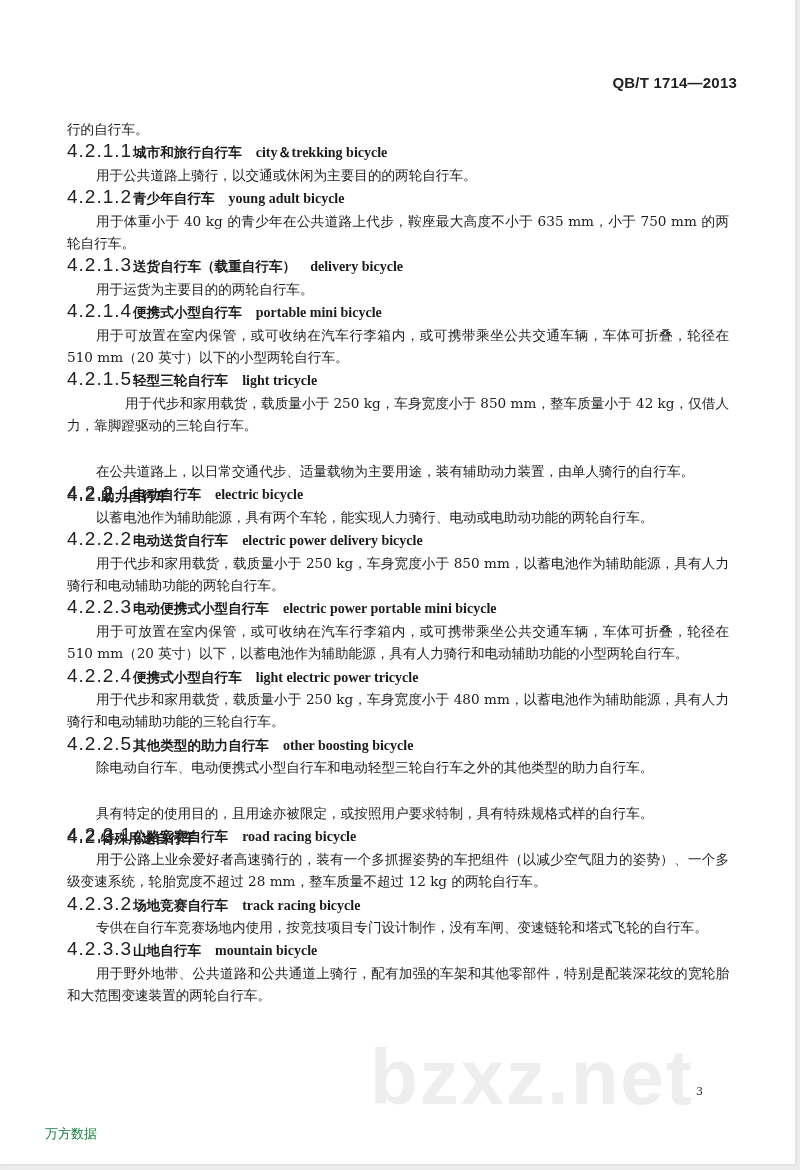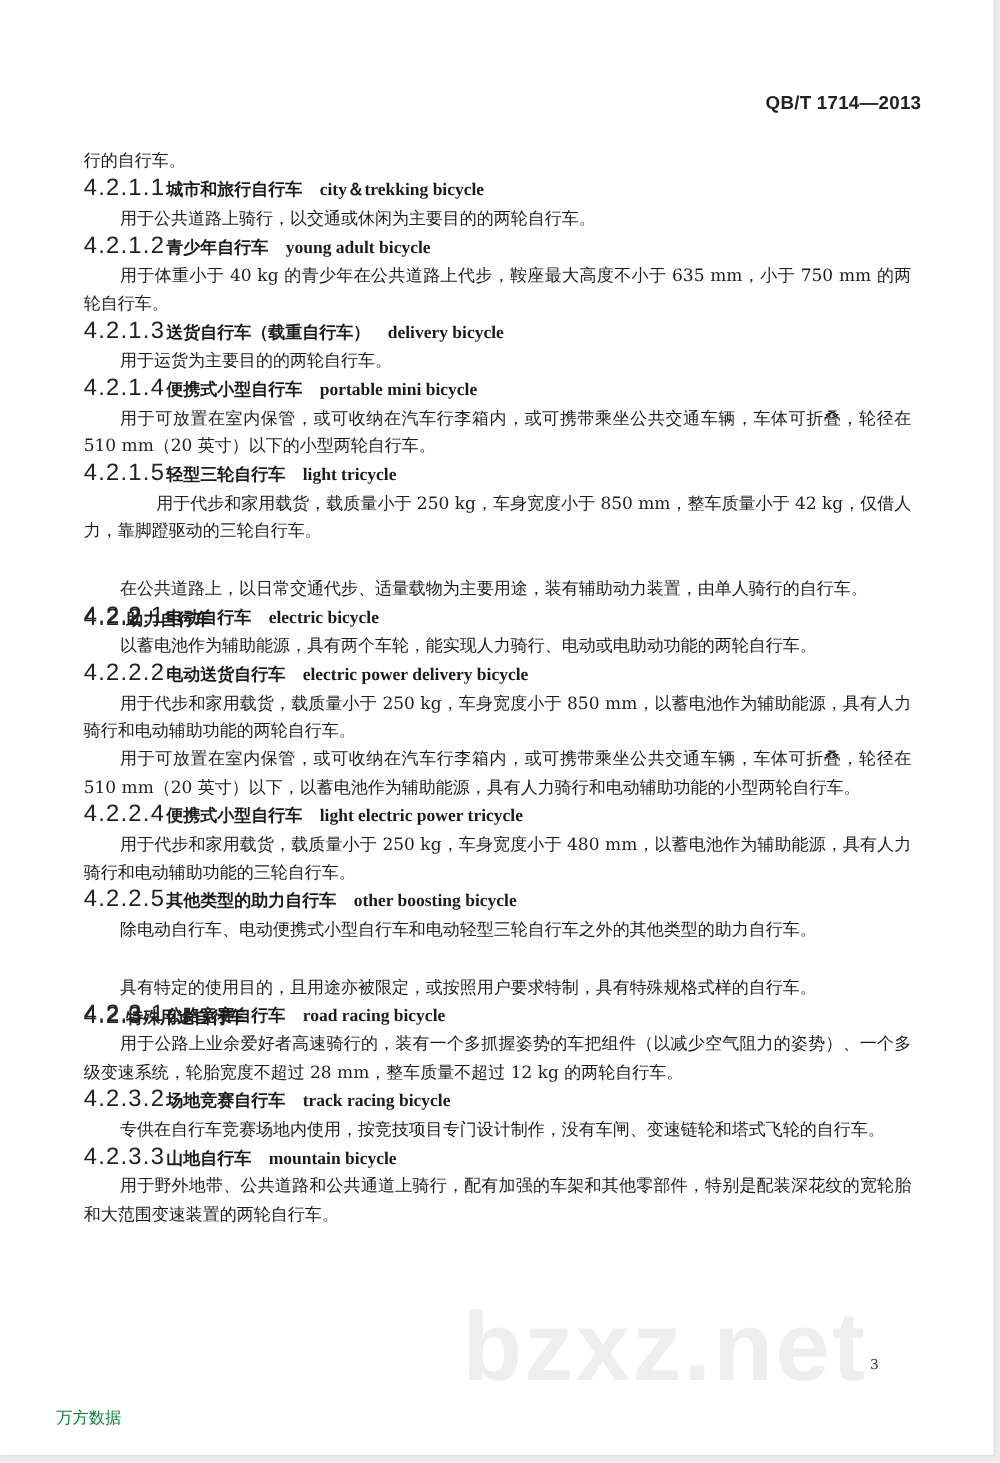--- a/index.html
+++ b/index.html
@@ -97,20 +97,23 @@
     <div class="line heading">
       <span class="num">4.2.2.1</span><span class="zh-title">电动自行车</span><span class="en-title">electric bicycle</span>
     </div>
     <div class="para">以蓄电池作为辅助能源，具有两个车轮，能实现人力骑行、电动或电助动功能的两轮自行车。</div>
 
     <div class="line heading">
       <span class="num">4.2.2.2</span><span class="zh-title">电动送货自行车</span><span class="en-title">electric power delivery bicycle</span>
     </div>
     <div class="para">用于代步和家用载货，载质量小于 250 kg，车身宽度小于 850 mm，以蓄电池作为辅助能源，具有人力骑行和电动辅助功能的两轮自行车。</div>
 
+    <div class="line heading">
+      <span class="num">4.2.2.3</span><span class="zh-title">电动便携式小型自行车</span><span class="en-title">electric power portable mini bicycle</span>
+    </div>
     <div class="para">用于可放置在室内保管，或可收纳在汽车行李箱内，或可携带乘坐公共交通车辆，车体可折叠，轮径在 510 mm（20 英寸）以下，以蓄电池作为辅助能源，具有人力骑行和电动辅助功能的小型两轮自行车。</div>
 
     <div class="line heading">
       <span class="num">4.2.2.4</span><span class="zh-title">便携式小型自行车</span><span class="en-title">light electric power tricycle</span>
     </div>
     <div class="para">用于代步和家用载货，载质量小于 250 kg，车身宽度小于 480 mm，以蓄电池作为辅助能源，具有人力骑行和电动辅助功能的三轮自行车。</div>
 
     <div class="line heading">
       <span class="num">4.2.2.5</span><span class="zh-title">其他类型的助力自行车</span><span class="en-title">other boosting bicycle</span>
     </div>

